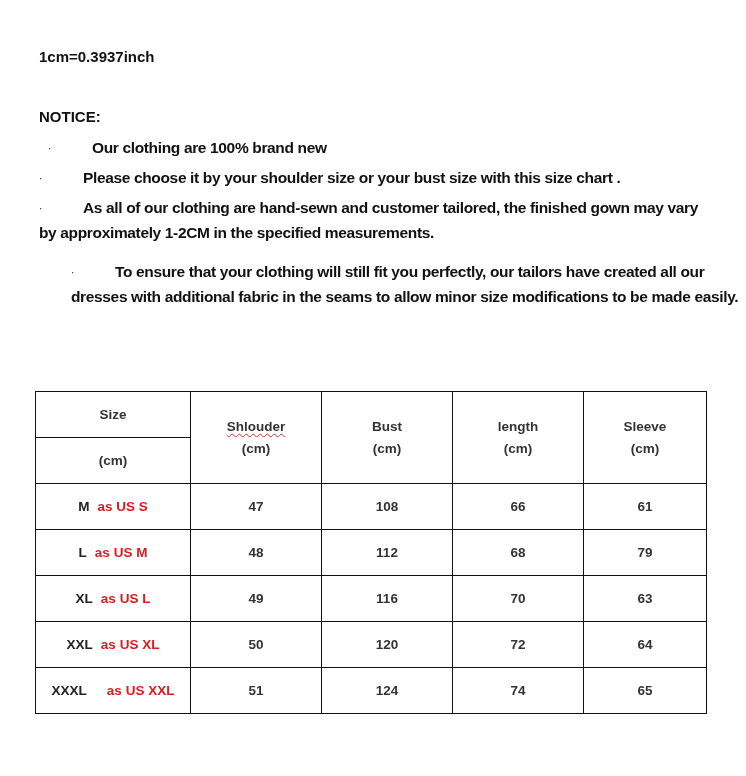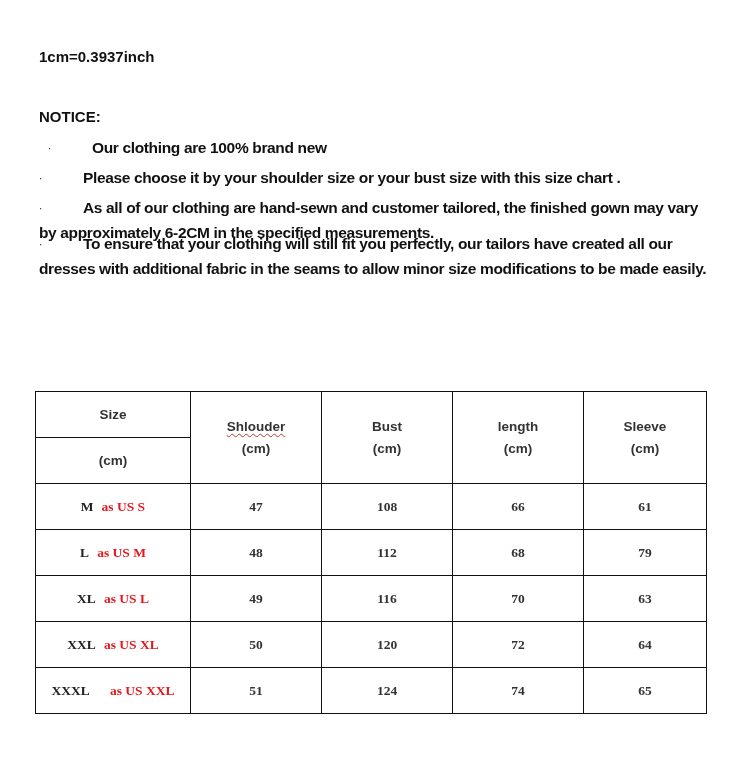--- a/index.html
+++ b/index.html
@@ -6,49 +6,49 @@
     body { width: 746px; height: 776px; position: relative; overflow: hidden;
            font-family: "Liberation Sans", "DejaVu Sans", sans-serif; color: #111; }
     .conv { position: absolute; left: 39px; top: 48px; font-size: 15px; font-weight: bold; }
     .notice { position: absolute; left: 39px; top: 108px; font-size: 15px; font-weight: bold; text-align: right; }
     .para { position: absolute; left: 39px; width: 670px; font-size: 15.5px; font-weight: bold;
             font-family: "Liberation Sans Narrow", "Liberation Sans", sans-serif; letter-spacing: -0.35px; line-height: 24px; }
     .bullet { display: inline-block; width: 44px; font-size: 10px; font-weight: normal; vertical-align: middle; }
     .p1 { top: 136px; margin-left: 9px; }
     .p2 { top: 166px; }
     .p3 { top: 196px; }
-    .p4 { top: 232px; }
+    .p4 { top: 260px; margin-left: 32px; }
 
     table.chart { position: absolute; left: 35px; top: 391px; border-collapse: collapse;
                   font-size: 13.5px; font-weight: bold; color: #333; }
     table.chart td { border: 1.5px solid #111; text-align: center; vertical-align: middle; padding: 0; }
     .c0 { width: 154px; } .c1 { width: 130px; } .c2 { width: 130px; } .c3 { width: 130px; } .c4 { width: 122px; }
     .hrow { height: 46px; }
-    .drow { height: 46px; font-family: Liberation Serif, serif; }
+    .drow { height: 46px; }
     .hdr-line { display: block; line-height: 22px; }
     .spell { text-decoration: underline wavy #c0392b; text-decoration-thickness: 1px; text-underline-offset: 2px; }
     .sizecell { text-align: center; position: relative; }
     .size-inner { display: inline-block; white-space: nowrap; }
     .eu { color: #222; }
     .us { color: #e0191f; margin-left: 8px; }
   </style>
 </head>
 <body>
 
 <div class="conv">1cm=0.3937inch</div>
 <div class="notice">NOTICE:</div>
 
 <div class="para p1">
   <span class="bullet">·</span><span>Our clothing are 100% brand new</span>
 </div>
 <div class="para p2">
   <span class="bullet">·</span><span>Please choose it by your shoulder size or your bust size with this size chart .</span>
 </div>
 <div class="para p3">
-  <span class="bullet">·</span><span>As all of our clothing are hand-sewn and customer tailored, the finished gown may vary by approximately 6-2CM in the specified measurements.</span>
+  <span class="bullet">·</span><span>As all of our clothing are hand-sewn and customer tailored, the finished gown may vary by approximately 1-2CM in the specified measurements.</span>
 </div>
 <div class="para p4">
   <span class="bullet">·</span><span>To ensure that your clothing will still fit you perfectly, our tailors have created all our dresses with additional fabric in the seams to allow minor size modifications to be made easily.</span>
 </div>
 
 <table class="chart">
   <tbody>
       <tr class="hrow">
     <td class="c0"><span>Size</span></td>
     <td class="c1" rowspan="2">

